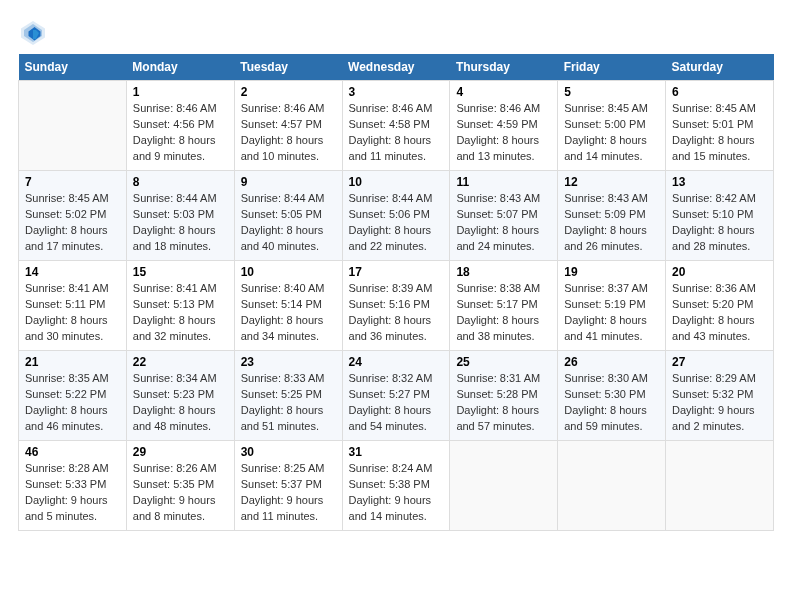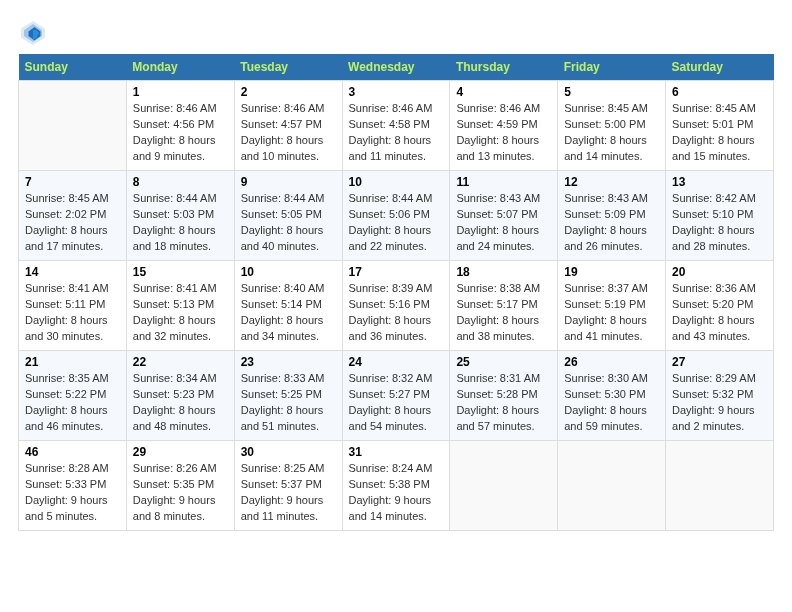--- a/index.html
+++ b/index.html
@@ -51,21 +51,21 @@
       font-weight: normal;
       color: #444;
     }
     table {
       width: 100%;
       border-collapse: collapse;
       font-size: 11px;
     }
     thead tr th {
       background: #2c6fad;
-      color: #bef264;
+      color: #ffffff;
       padding: 6px 6px;
       text-align: left;
       font-size: 12px;
       font-weight: bold;
     }
     tbody tr td {
       border: 1px solid #ddd;
       padding: 4px 6px;
       vertical-align: top;
       width: calc(100% / 7);
@@ -182,21 +182,21 @@
               <div>Daylight: 8 hours</div>
               <div>and 15 minutes.</div>
             </div>
           </td>
         </tr>
         <tr>
           <td>
             <div class="day-number">7</div>
             <div class="day-info">
               <div>Sunrise: 8:45 AM</div>
-              <div>Sunset: 2:02 PM</div>
+              <div>Sunset: 5:02 PM</div>
               <div>Daylight: 8 hours</div>
               <div>and 17 minutes.</div>
             </div>
           </td>
           <td>
             <div class="day-number">8</div>
             <div class="day-info">
               <div>Sunrise: 8:44 AM</div>
               <div>Sunset: 5:03 PM</div>
               <div>Daylight: 8 hours</div>

